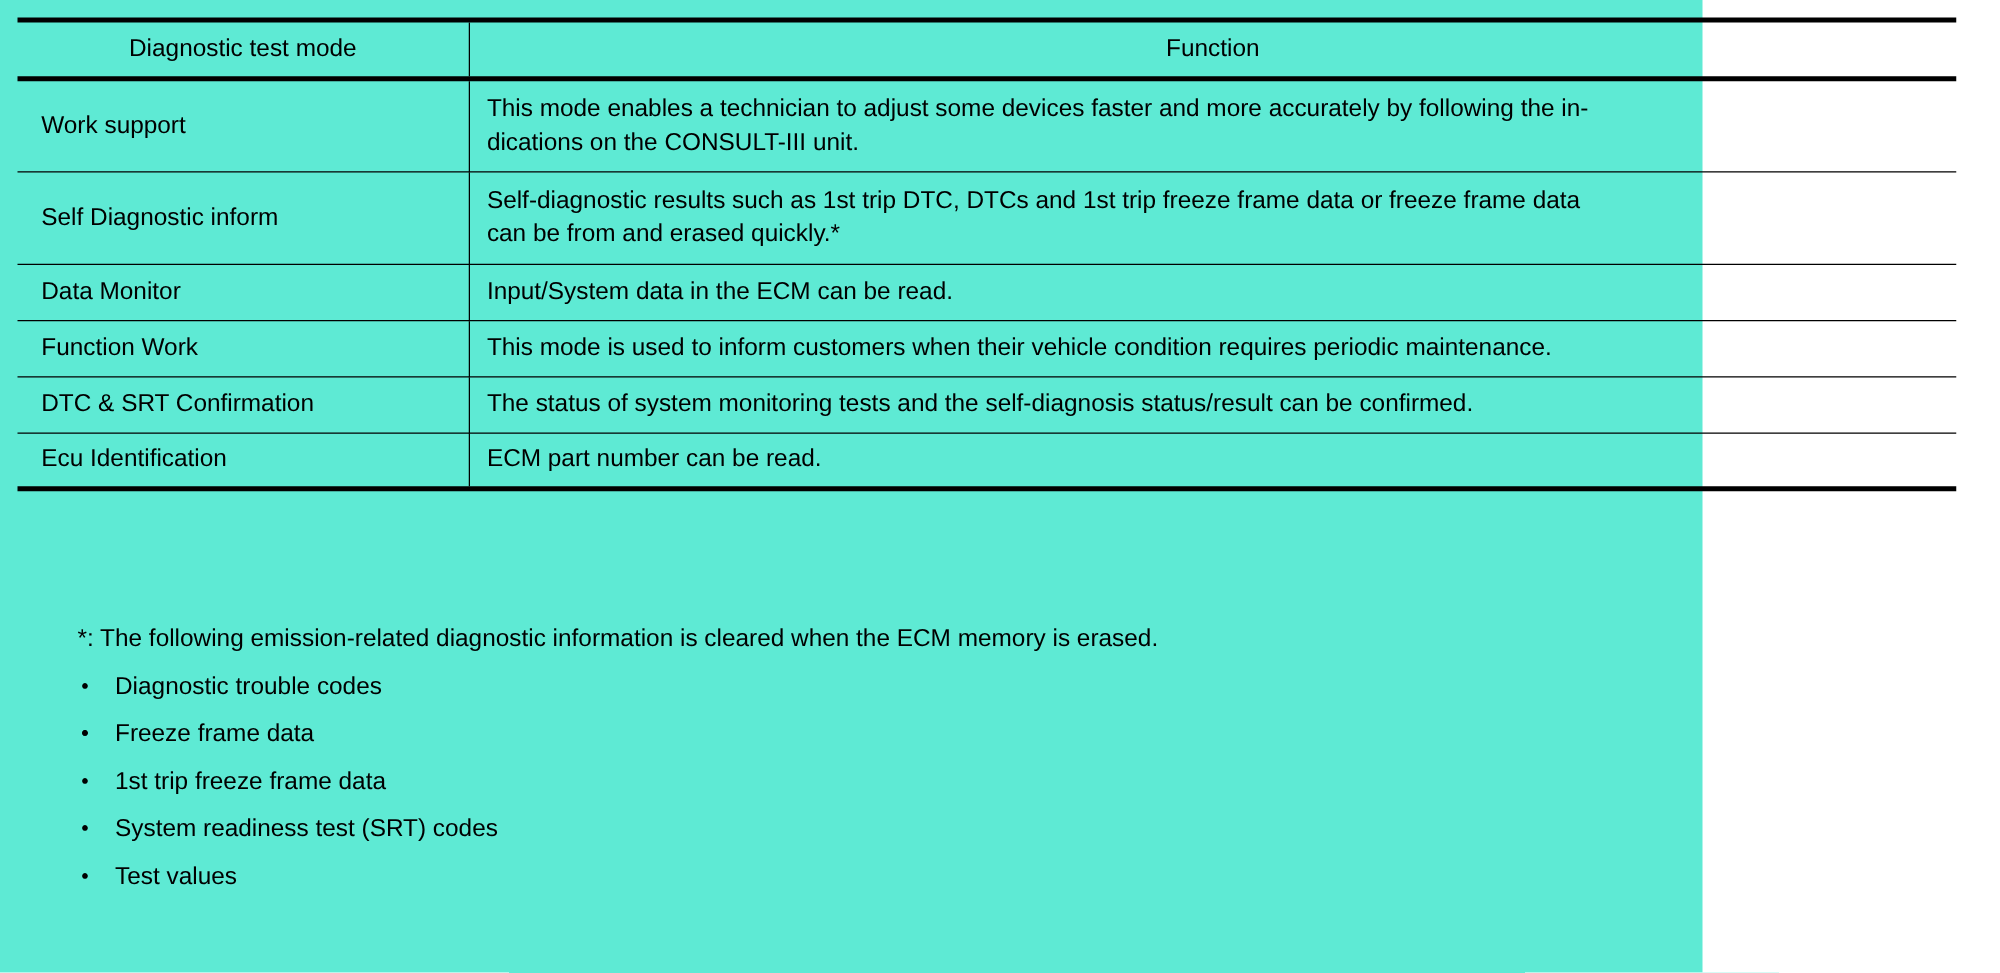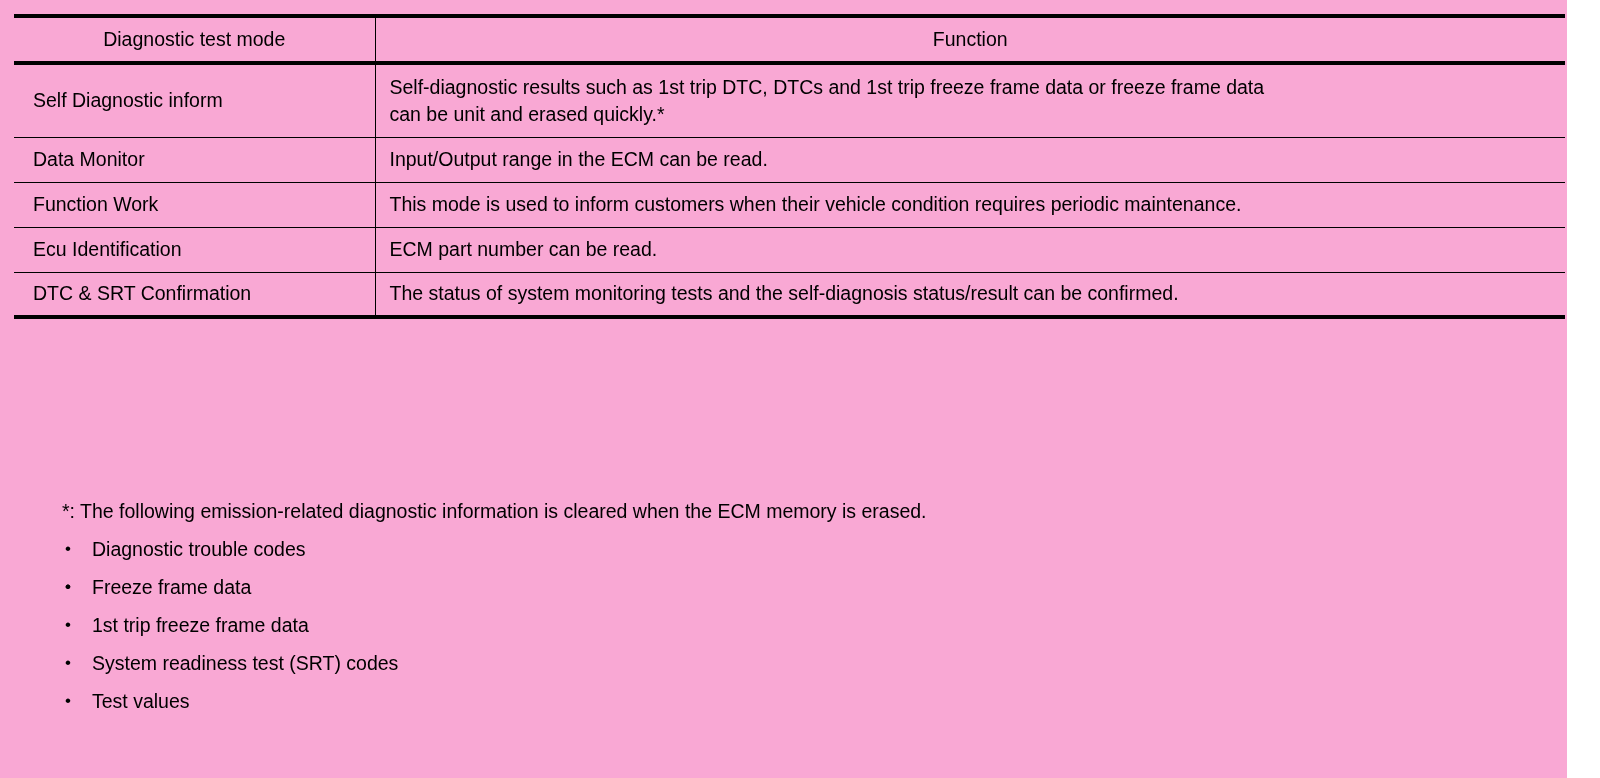--- a/index.html
+++ b/index.html
@@ -10,23 +10,23 @@
   body {
     width: 1600px;
     height: 778px;
     font-family: "Liberation Sans", sans-serif;
     color: #000000;
     overflow: hidden;
   }
 
   .page {
     position: relative;
-    width: 1567px;
+    width: 1362px;
     height: 778px;
-    background: #f9a8d4;
+    background: #5eead4;
   }
 
   
   .diag-table {
     position: absolute;
     left: 14px;
     top: 14px;
     width: 1551px;
     border-collapse: collapse;
     table-layout: fixed;
@@ -125,48 +125,55 @@
       <col class="c-func">
     </colgroup>
     <thead>
       <tr class="hdr-row">
         <th class="mode-head">Diagnostic test mode</th>
         <th class="func-head">Function</th>
       </tr>
     </thead>
     <tbody>
       <tr class="body-row r-tall">
+        <td class="mode-cell">Work support</td>
+        <td class="func-cell">
+          <span class="func-text">This mode enables a technician to adjust some devices faster and more accurately by following the in-</span>
+          <span class="func-text">dications on the CONSULT-III unit.</span>
+        </td>
+      </tr>
+      <tr class="body-row r-tall">
         <td class="mode-cell">Self Diagnostic inform</td>
         <td class="func-cell">
           <span class="func-text">Self-diagnostic results such as 1st trip DTC, DTCs and 1st trip freeze frame data or freeze frame data</span>
-          <span class="func-text">can be unit and erased quickly.*</span>
+          <span class="func-text">can be from and erased quickly.*</span>
         </td>
       </tr>
       <tr class="body-row r-short">
         <td class="mode-cell">Data Monitor</td>
         <td class="func-cell">
-          <span class="func-text">Input/Output range in the ECM can be read.</span>
+          <span class="func-text">Input/System data in the ECM can be read.</span>
         </td>
       </tr>
       <tr class="body-row r-short">
         <td class="mode-cell">Function Work</td>
         <td class="func-cell">
           <span class="func-text">This mode is used to inform customers when their vehicle condition requires periodic maintenance.</span>
         </td>
       </tr>
       <tr class="body-row r-short">
+        <td class="mode-cell">DTC &amp; SRT Confirmation</td>
+        <td class="func-cell">
+          <span class="func-text">The status of system monitoring tests and the self-diagnosis status/result can be confirmed.</span>
+        </td>
+      </tr>
+      <tr class="body-row r-short">
         <td class="mode-cell">Ecu Identification</td>
         <td class="func-cell">
           <span class="func-text">ECM part number can be read.</span>
-        </td>
-      </tr>
-      <tr class="body-row r-short">
-        <td class="mode-cell">DTC &amp; SRT Confirmation</td>
-        <td class="func-cell">
-          <span class="func-text">The status of system monitoring tests and the self-diagnosis status/result can be confirmed.</span>
         </td>
       </tr>
     </tbody>
   </table>
 
   <div class="notes">
     <div class="footnote">*: The following emission-related diagnostic information is cleared when the ECM memory is erased.</div>
     <ul class="bullet-list">
       <li class="bullet-item">
         <span class="bullet-dot">•</span>

